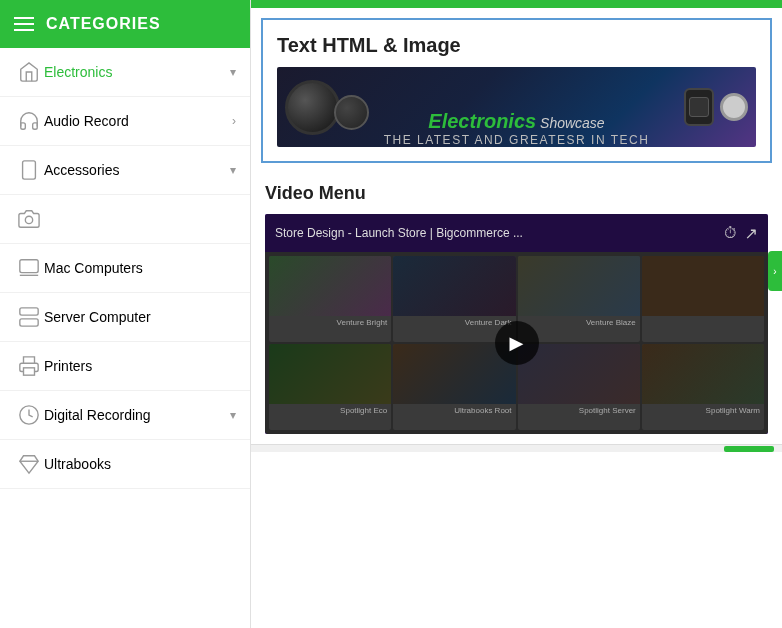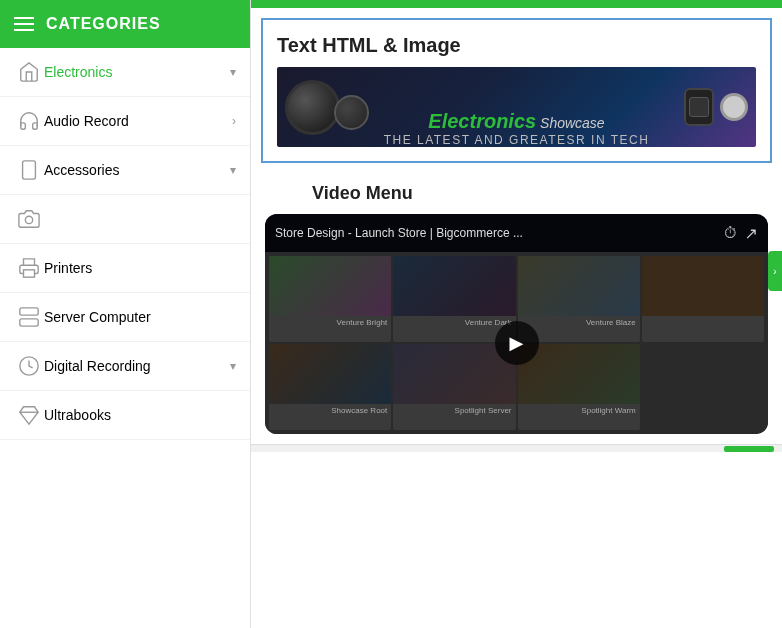--- a/index.html
+++ b/index.html
@@ -146,27 +146,26 @@
 
     
     .video-menu-section {
       padding: 10px 14px;
     }
     .video-menu-title {
       font-size: 18px;
       font-weight: bold;
       color: #222;
       margin-bottom: 10px;
-      margin-left: 47px;
     }
     .video-container {
       width: 100%;
       height: 220px;
-      background: #0f172a;
-      border-radius: 12px;
+      background: #6d28d9;
+      border-radius: 2px;
       position: relative;
       overflow: hidden;
     }
     .video-top-bar {
       position: absolute;
       top: 0; left: 0; right: 0;
       height: 38px;
       background: rgba(0,0,0,0.7);
       display: flex;
       align-items: center;
@@ -319,42 +318,51 @@
     <div class="sidebar-item">
       <div class="item-icon">
         <svg width="22" height="22" viewBox="0 0 24 24" fill="none" stroke="#999" stroke-width="1.5">
             <path d="M23 19a2 2 0 0 1-2 2H3a2 2 0 0 1-2-2V8a2 2 0 0 1 2-2h4l2-3h6l2 3h4a2 2 0 0 1 2 2z"></path>
             <circle cx="12" cy="13" r="4"></circle>
           </svg>
       </div>
     </div>
 
 
-
-    <div class="sidebar-item">
-      <div class="item-icon">
-        <svg width="22" height="22" viewBox="0 0 24 24" fill="none" stroke="#999" stroke-width="1.5">
-            <polyline points="6 9 6 2 18 2 18 9"></polyline>
-            <path d="M6 18H4a2 2 0 0 1-2-2v-5a2 2 0 0 1 2-2h16a2 2 0 0 1 2 2v5a2 2 0 0 1-2 2h-2"></path>
-            <rect x="6" y="14" width="12" height="8"></rect>
-          </svg>
-      </div>
-      <span class="item-label">Printers</span>
+    <div class="sidebar-item">
+      <div class="item-icon">
+        <svg width="22" height="22" viewBox="0 0 24 24" fill="none" stroke="#999" stroke-width="1.5">
+            <rect x="2" y="3" width="20" height="14" rx="2" ry="2"></rect>
+            <line x1="2" y1="20" x2="22" y2="20"></line>
+          </svg>
+      </div>
+      <span class="item-label">Mac Computers</span>
     </div>
 
     <div class="sidebar-item">
       <div class="item-icon">
         <svg width="22" height="22" viewBox="0 0 24 24" fill="none" stroke="#999" stroke-width="1.5">
             <rect x="2" y="2" width="20" height="8" rx="2" ry="2"></rect>
             <rect x="2" y="14" width="20" height="8" rx="2" ry="2"></rect>
             <line x1="6" y1="6" x2="6.01" y2="6"></line>
             <line x1="6" y1="18" x2="6.01" y2="18"></line>
           </svg>
       </div>
       <span class="item-label">Server Computer</span>
+    </div>
+
+    <div class="sidebar-item">
+      <div class="item-icon">
+        <svg width="22" height="22" viewBox="0 0 24 24" fill="none" stroke="#999" stroke-width="1.5">
+            <polyline points="6 9 6 2 18 2 18 9"></polyline>
+            <path d="M6 18H4a2 2 0 0 1-2-2v-5a2 2 0 0 1 2-2h16a2 2 0 0 1 2 2v5a2 2 0 0 1-2 2h-2"></path>
+            <rect x="6" y="14" width="12" height="8"></rect>
+          </svg>
+      </div>
+      <span class="item-label">Printers</span>
     </div>
 
     <div class="sidebar-item">
       <div class="item-icon">
         <svg width="22" height="22" viewBox="0 0 24 24" fill="none" stroke="#999" stroke-width="1.5">
             <circle cx="12" cy="12" r="10"></circle>
             <polyline points="12 6 12 12 16 14"></polyline>
           </svg>
       </div>
       <span class="item-label">Digital Recording</span>
@@ -457,29 +465,40 @@
                 <div style="background:#443;border-radius:1px;"></div>
                 <div style="background:#665;border-radius:1px;"></div>
               <div style="background:#443;border-radius:1px;"></div>
                 <div style="background:#554;border-radius:1px;"></div>
                 <div style="background:#443;border-radius:1px;"></div>
             </div>
             <div class="video-cell-label" style="font-size:8px;color:#aaa;padding:2px 4px;"></div>
           </div>
 
           <div class="video-cell">
+            <div class="video-cell-img" style="background:linear-gradient(135deg,#1a3a1a,#3a3a1a);display:grid;grid-template-columns:repeat(3,1fr);gap:2px;padding:4px;">
+              <div style="background:#464;border-radius:1px;"></div>
+                <div style="background:#353;border-radius:1px;"></div>
+                <div style="background:#575;border-radius:1px;"></div>
+              <div style="background:#353;border-radius:1px;"></div>
+                <div style="background:#464;border-radius:1px;"></div>
+                <div style="background:#353;border-radius:1px;"></div>
+            </div>
+            <div class="video-cell-label">Spotlight Eco</div>
+          </div>
+          <div class="video-cell">
             <div class="video-cell-img" style="background:linear-gradient(135deg,#3a2a1a,#1a2a3a);display:grid;grid-template-columns:repeat(3,1fr);gap:2px;padding:4px;">
               <div style="background:#544;border-radius:1px;"></div>
                 <div style="background:#433;border-radius:1px;"></div>
                 <div style="background:#655;border-radius:1px;"></div>
               <div style="background:#433;border-radius:1px;"></div>
                 <div style="background:#544;border-radius:1px;"></div>
                 <div style="background:#433;border-radius:1px;"></div>
             </div>
-            <div class="video-cell-label">Showcase Root</div>
+            <div class="video-cell-label">Ultrabooks Root</div>
           </div>
           <div class="video-cell">
             <div class="video-cell-img" style="background:linear-gradient(135deg,#2a2a3a,#3a2a2a);display:grid;grid-template-columns:repeat(3,1fr);gap:2px;padding:4px;">
               <div style="background:#446;border-radius:1px;"></div>
                 <div style="background:#335;border-radius:1px;"></div>
                 <div style="background:#557;border-radius:1px;"></div>
               <div style="background:#335;border-radius:1px;"></div>
                 <div style="background:#446;border-radius:1px;"></div>
                 <div style="background:#335;border-radius:1px;"></div>
             </div>

